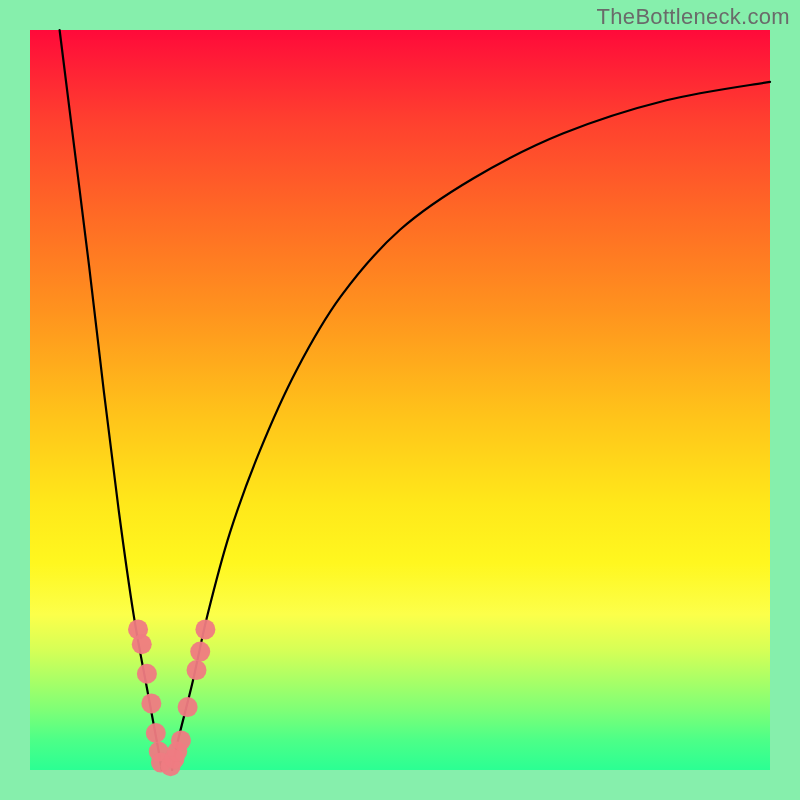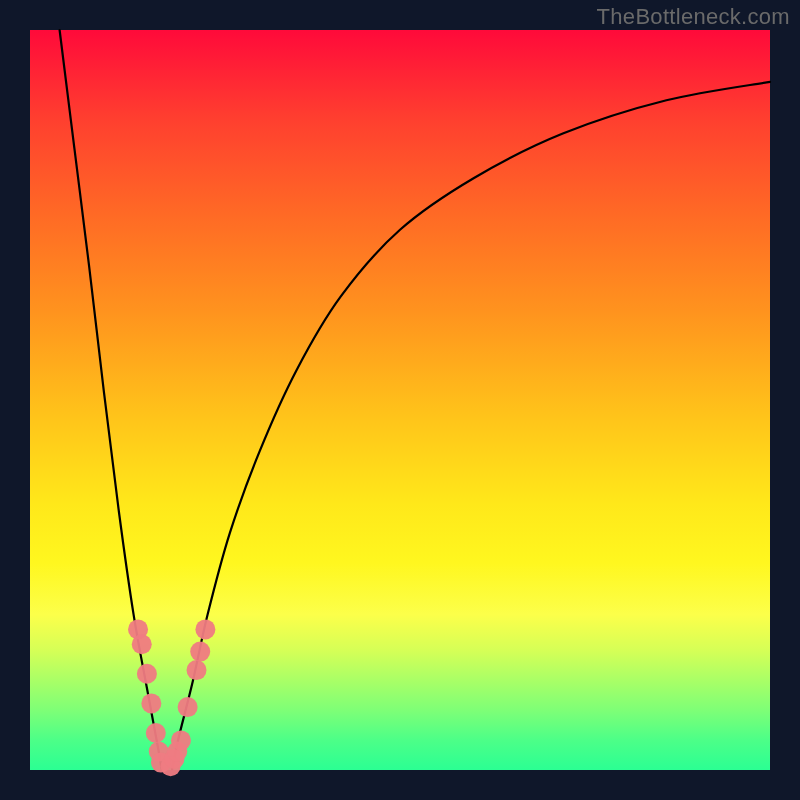--- a/index.html
+++ b/index.html
@@ -8,21 +8,21 @@
     width: 800px;
     height: 800px;
     overflow: hidden;
     background: #000;
     font-family: Arial, Helvetica, sans-serif;
   }
   .frame {
     position: relative;
     width: 800px;
     height: 800px;
-    background: #0f172a;
+    background: #86efac;
   }
   .plot {
     position: absolute;
     top: 30px;
     left: 30px;
     width: 740px;
     height: 740px;
     background: linear-gradient(
       to bottom,
       #ff0a3a 0%,

